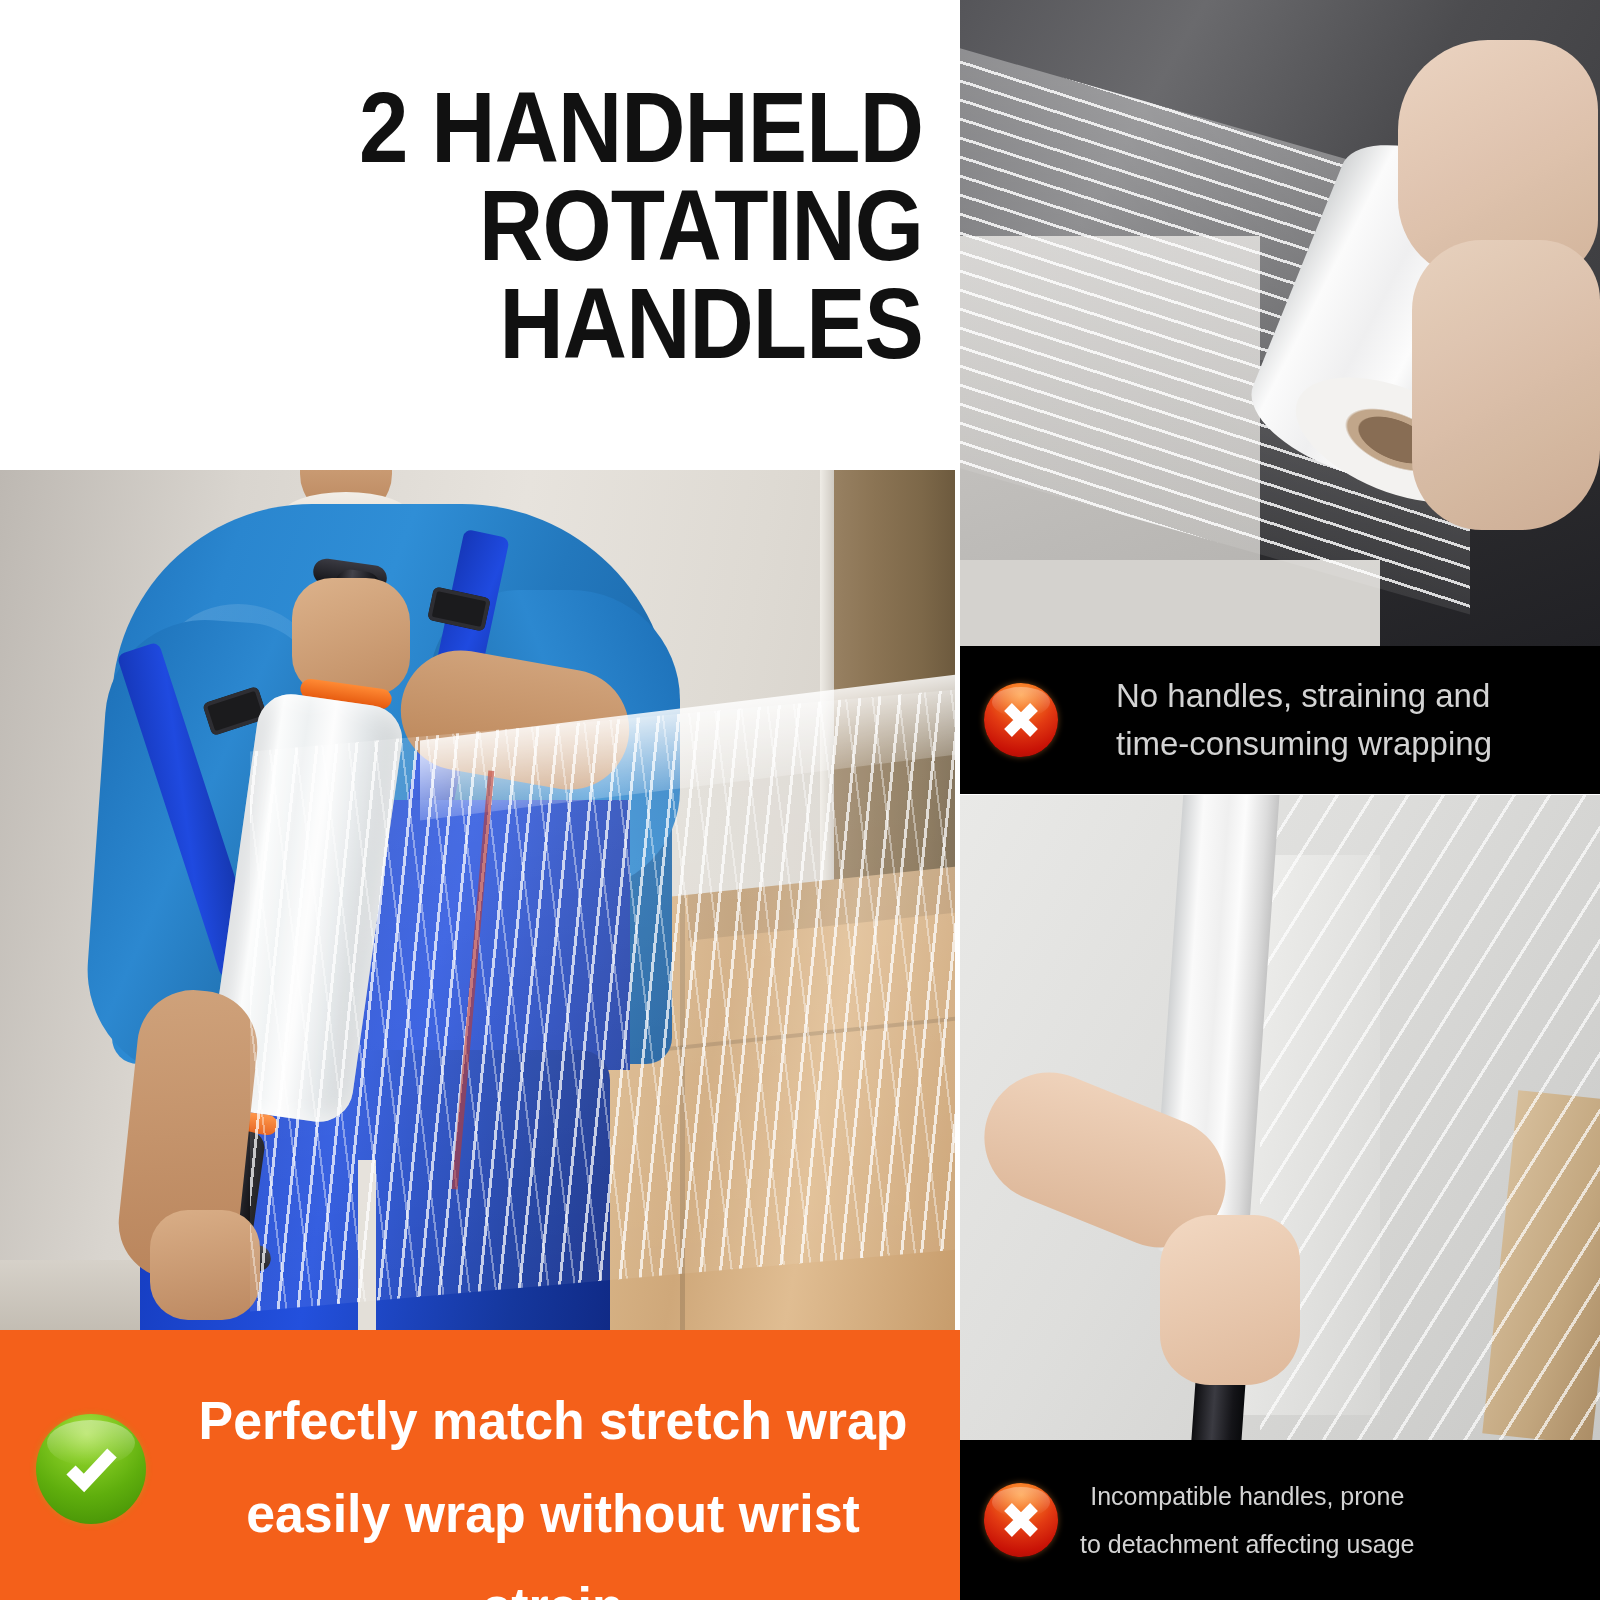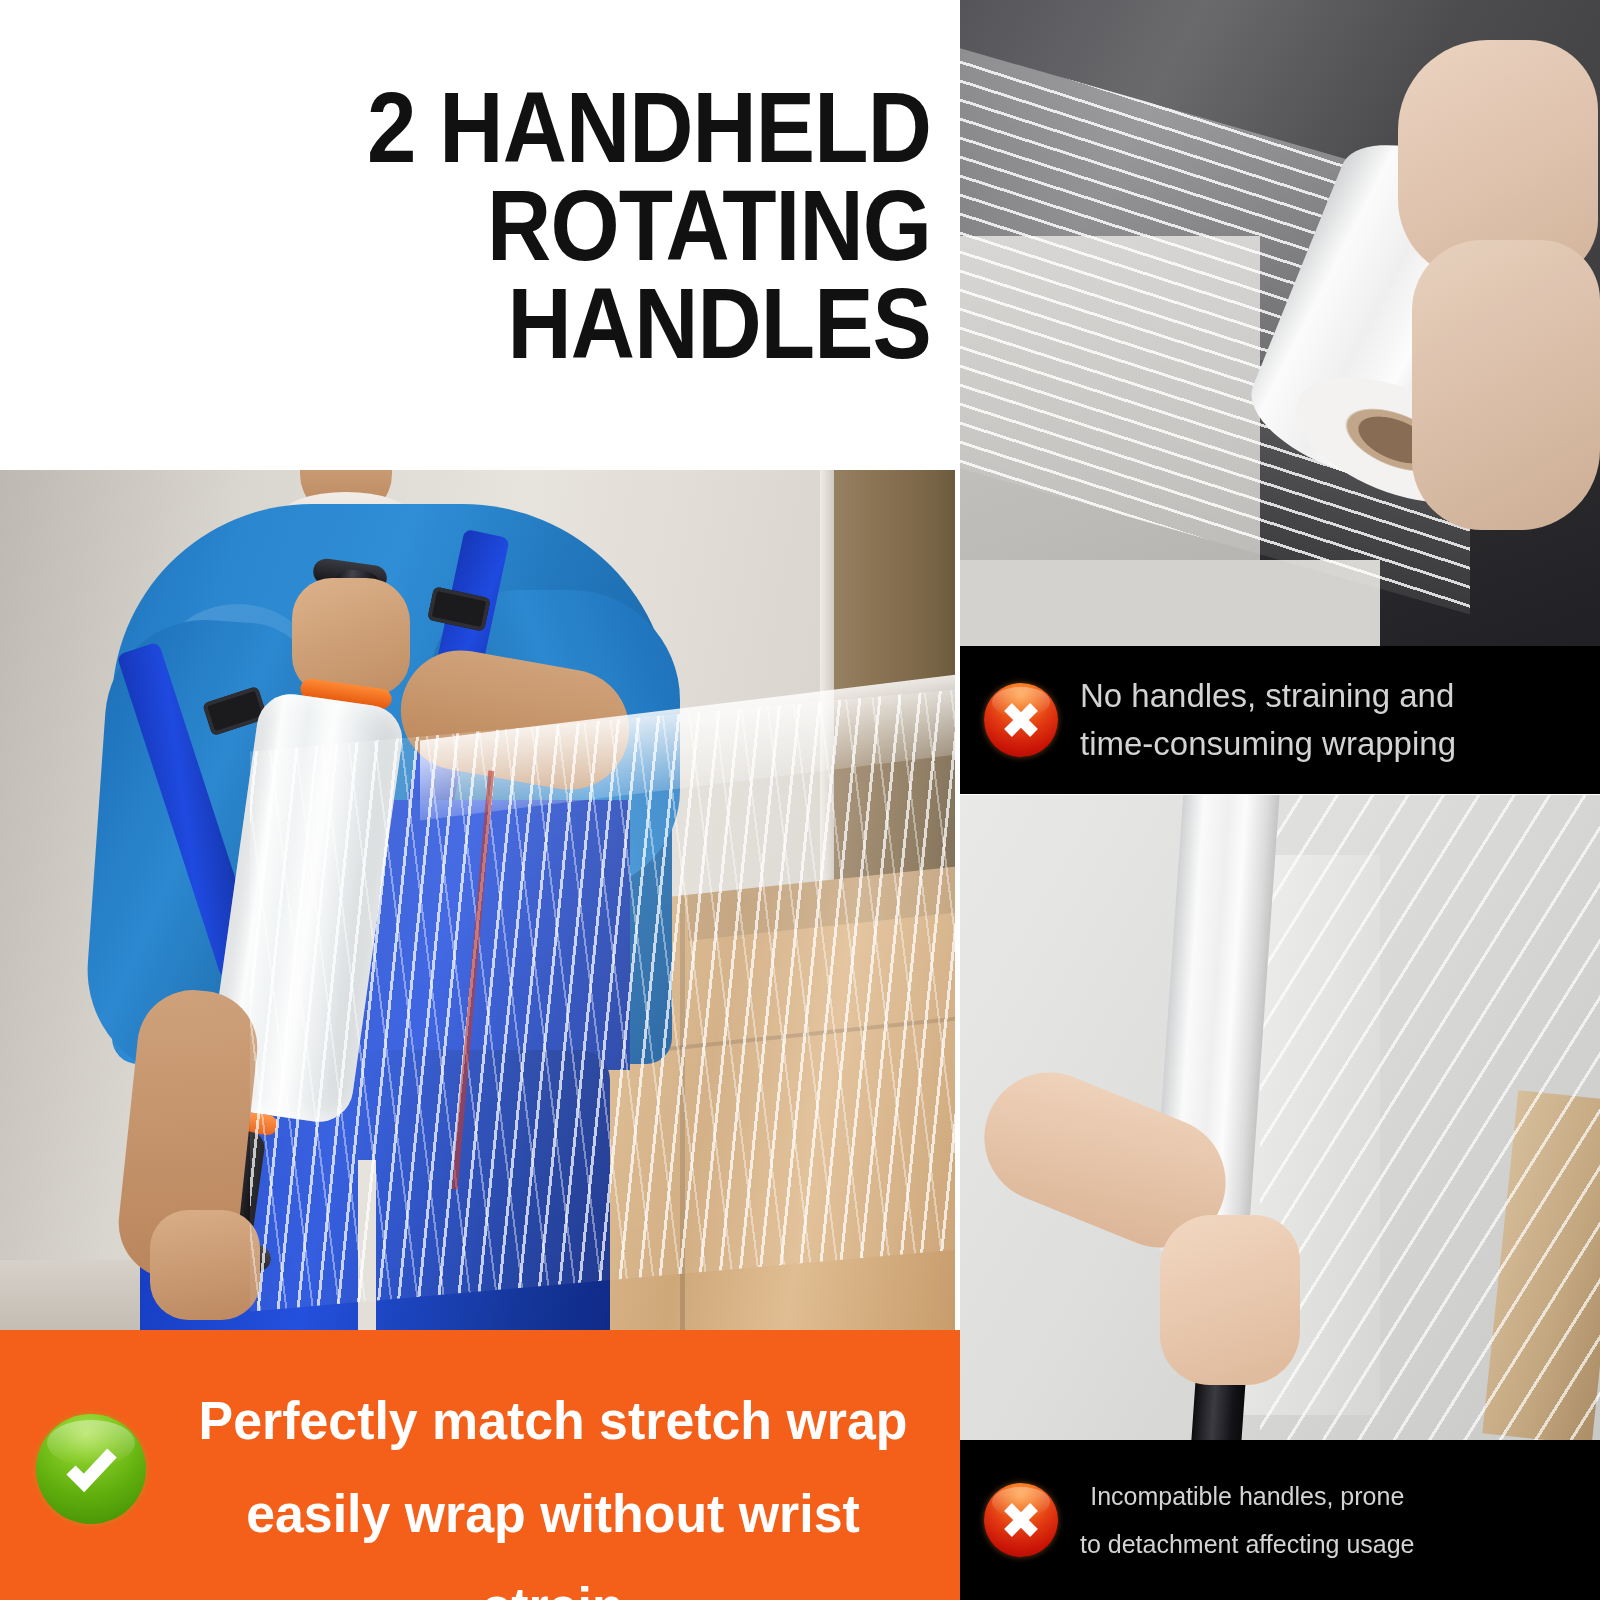--- a/index.html
+++ b/index.html
@@ -6,21 +6,21 @@
   body{width:1600px;height:1600px;overflow:hidden;
        font-family:"Liberation Sans","DejaVu Sans",sans-serif;}
 
   #stage{position:relative;width:1600px;height:1600px;background:#ffffff;}
 
   
   .photo{position:absolute;overflow:hidden;}
   .ph-layer{position:absolute;inset:0;}
 
   
-  #header{position:absolute;left:16px;top:0;width:955px;height:470px;background:#fff;}
+  #header{position:absolute;left:8px;top:0;width:955px;height:470px;background:#fff;}
   #headline{position:absolute;left:0;top:78px;width:915px;text-align:right;
             font-family:"Liberation Sans Narrow","Liberation Sans",sans-serif;
             font-weight:700;font-size:101px;line-height:98px;letter-spacing:-1px;
             color:#111111;transform:scaleX(.88);transform-origin:100% 0;white-space:pre-line;}
   #subtitle{position:absolute;left:0;top:308px;width:915px;text-align:right;
             font-size:46px;line-height:62px;color:#1d1d1d;white-space:pre-line;font-weight:400;}
 
   
   #mainphoto{left:0;top:470px;width:955px;height:860px;background:#cfcbc5;}
   
@@ -162,21 +162,21 @@
         transform:rotate(4deg);
         background:linear-gradient(90deg,#0d0d10,#3b3b42 40%,#141418 78%,#090a0c);}
   .rb-arm{position:absolute;left:20px;top:300px;width:250px;height:130px;border-radius:70px;
         background:linear-gradient(170deg,#f0d4bd,#dbb495);transform:rotate(22deg);}
   .rb-hand{position:absolute;left:200px;top:420px;width:140px;height:170px;
         border-radius:52px 46px 54px 50px;
         background:linear-gradient(160deg,#f2d8c2,#deb89a);}
 
   
   .capbar{position:absolute;background:#000000;display:flex;align-items:center;}
-  #cap1{left:960px;top:646px;width:640px;height:148px;}
+  #cap1{left:960px;top:646px;width:640px;height:148px;gap:36px;}
   #cap2{left:960px;top:1440px;width:640px;height:160px;}
   .capIcon{position:relative;width:74px;height:74px;flex:0 0 74px;margin-left:24px;}
   .capText{margin-left:22px;font-size:33px;line-height:48px;color:#d3d3d3;white-space:pre-line;font-weight:400;}
   #cap2 .capText{font-size:25px;text-align:center;}
 
   
   .badge{position:absolute;inset:0;border-radius:50%;}
   .badge-x{background:radial-gradient(circle at 50% 16%,#ff9a3c 0%,#f4701d 22%,#e23a12 48%,#c81206 78%,#9d0b04 100%);
            box-shadow:0 0 6px #ff9a3c66;}
   .badge-x:before{content:"";position:absolute;left:11%;top:6%;width:78%;height:40%;border-radius:50%;

